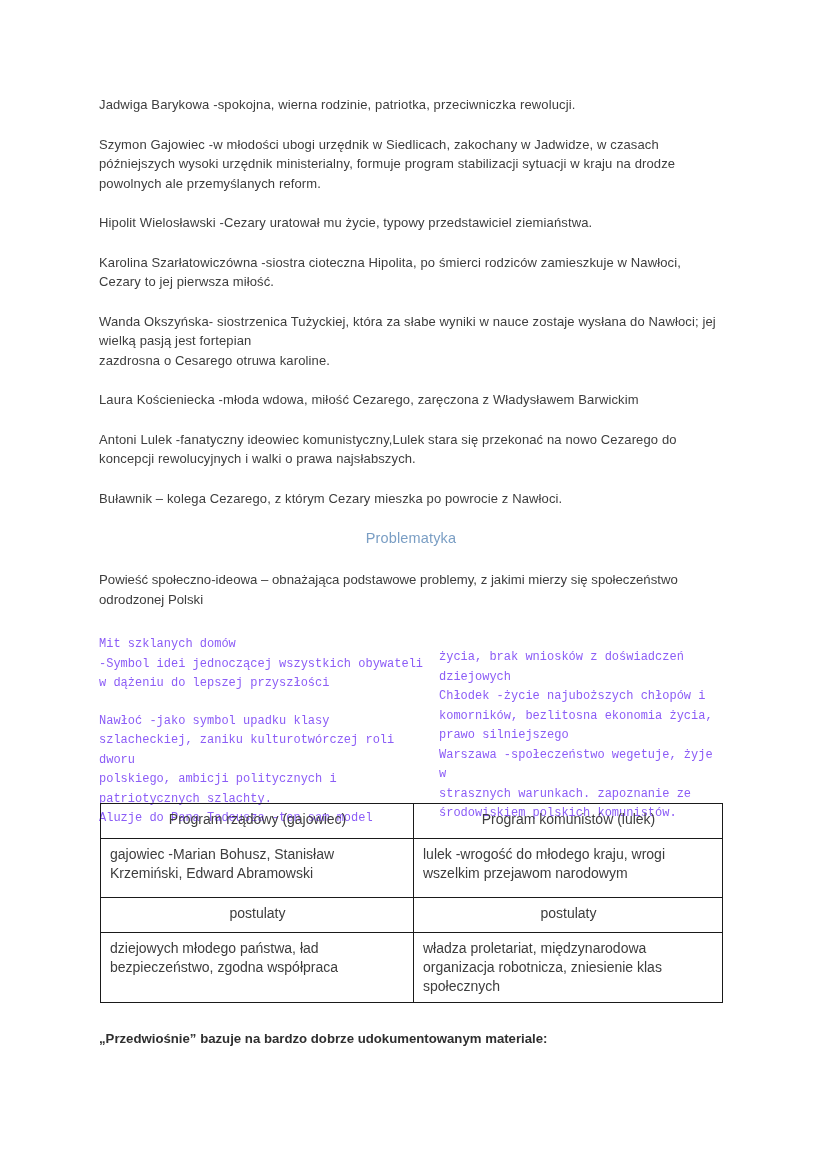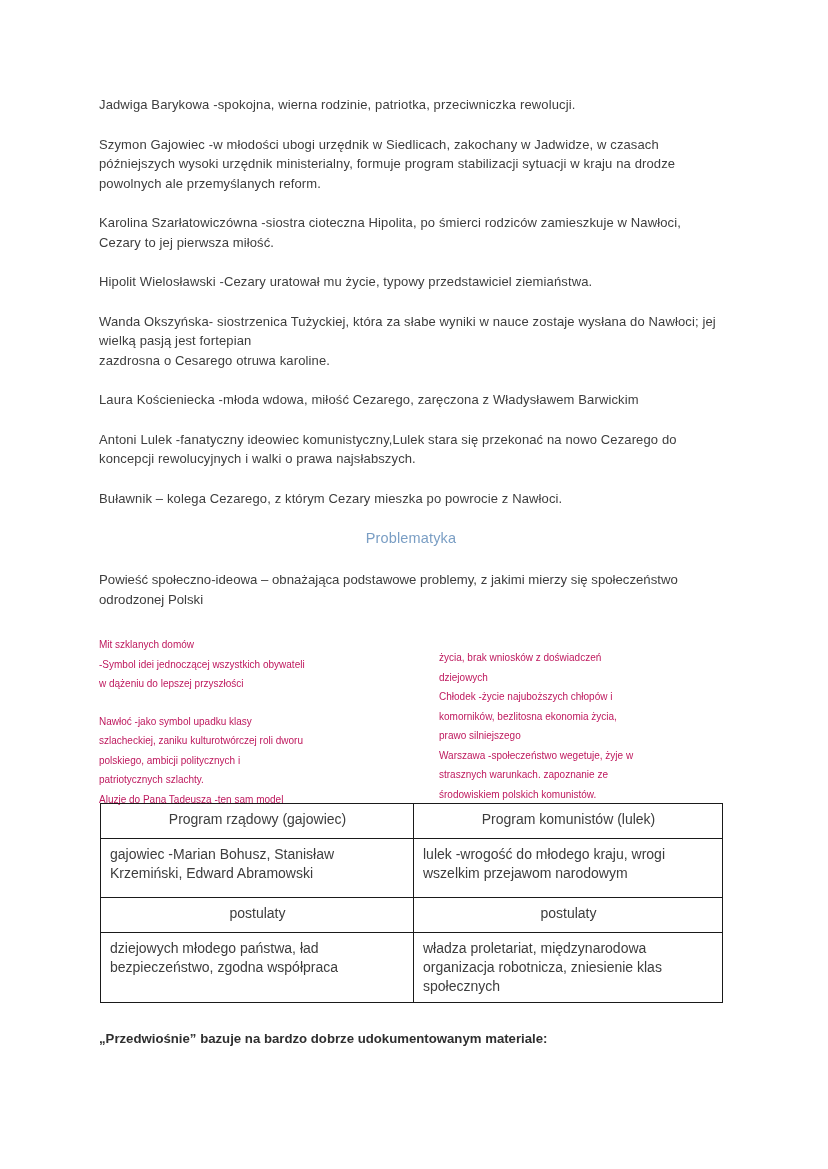--- a/index.html
+++ b/index.html
@@ -76,24 +76,25 @@
     width: 330px;
   }
   .col-right {
     position: absolute;
     left: 340px;
     top: 13px;
     width: 284px;
   }
   .col-block {
     margin: 0 0 18px 0;
-    font-size: 10px;
+    font-size: 12px;
     line-height: 19.5px;
-    color: #be185d;
+    color: #8b5cf6;
     white-space: pre-line;
+    font-family: Liberation Mono, monospace;
   }
   .col-block.tight { margin-bottom: 0; }
   .col-right .col-block { margin-bottom: 5px; }
 
   
   .table-wrap {
     position: absolute;
     left: 100px;
     top: 803px;
     width: 622px;
@@ -148,23 +149,23 @@
 <body>
 
 <div class="page">
 
   <div class="content">
 
     <p class="para">Jadwiga Barykowa -spokojna, wierna rodzinie, patriotka, przeciwniczka rewolucji.</p>
 
     <p class="para">Szymon Gajowiec -w młodości ubogi urzędnik w Siedlicach, zakochany w Jadwidze, w czasach późniejszych wysoki urzędnik ministerialny, formuje program stabilizacji sytuacji w kraju na drodze powolnych ale przemyślanych reform.</p>
 
+    <p class="para">Hipolit Wielosławski -Cezary uratował mu życie, typowy przedstawiciel ziemiaństwa.</p>
+
     <p class="para">Karolina Szarłatowiczówna -siostra cioteczna Hipolita, po śmierci rodziców zamieszkuje w Nawłoci, Cezary to jej pierwsza miłość.</p>
-
-    <p class="para">Hipolit Wielosławski -Cezary uratował mu życie, typowy przedstawiciel ziemiaństwa.</p>
 
     <p class="para" style="white-space: pre-line;">Wanda Okszyńska- siostrzenica Tużyckiej, która za słabe wyniki w nauce zostaje wysłana do Nawłoci; jej wielką pasją jest fortepian
 zazdrosna o Cesarego otruwa karoline.</p>
 
     <p class="para">Laura Kościeniecka -młoda wdowa, miłość Cezarego, zaręczona z Władysławem Barwickim</p>
 
     <p class="para">Antoni Lulek -fanatyczny ideowiec komunistyczny,Lulek stara się przekonać na nowo Cezarego do koncepcji rewolucyjnych i walki o prawa najsłabszych.</p>
 
     <p class="para">Buławnik – kolega Cezarego, z którym Cezary mieszka po powrocie z Nawłoci.</p>
 

